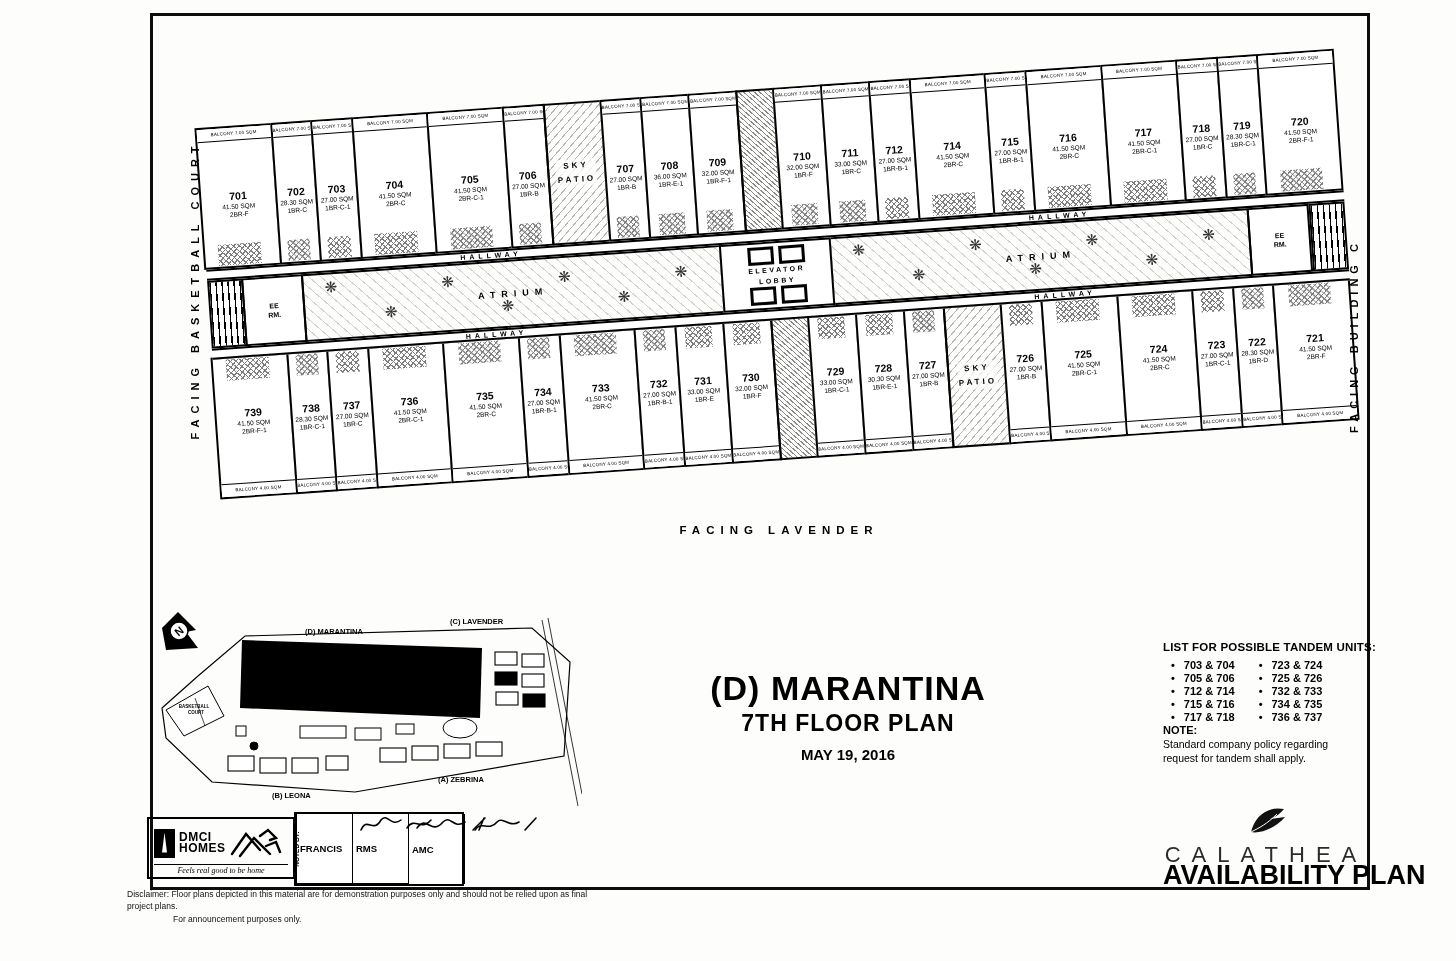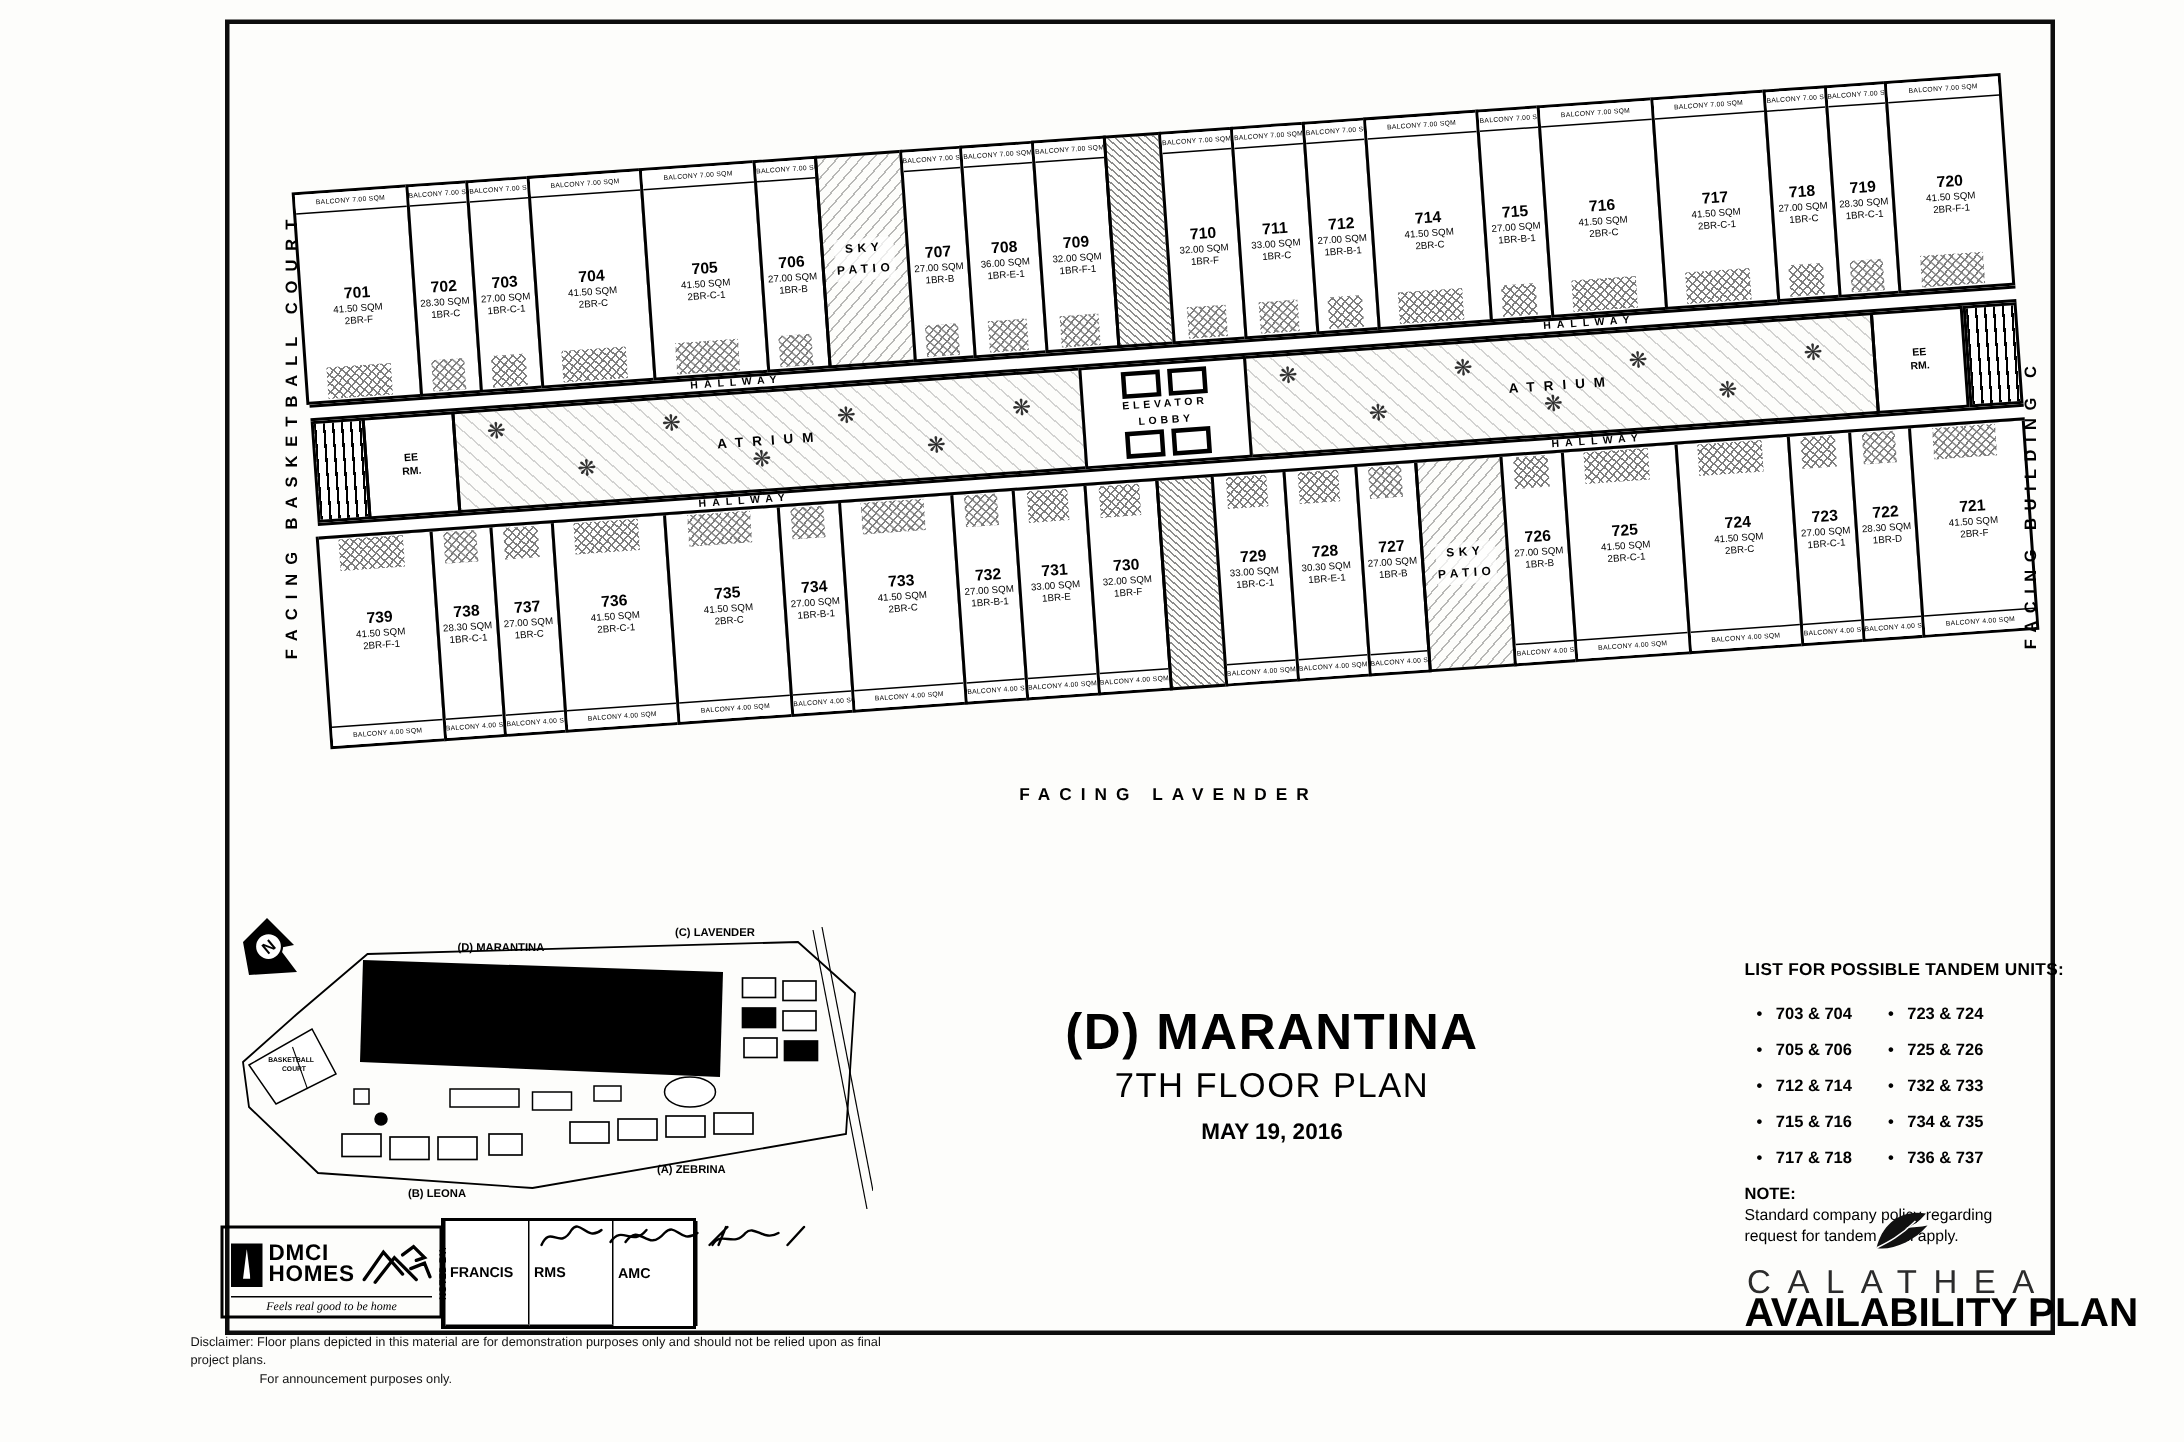--- a/index.html
+++ b/index.html
@@ -40,38 +40,38 @@
 .elev{width:26px;height:18px;border:3.5px solid #000;background:#fff}
 .lobby-label{font-size:7px;font-weight:bold;letter-spacing:2.5px;text-align:center;line-height:1.6}
 
 .vlabel{transform-origin:0 0;transform:rotate(-90deg);text-align:center;font-weight:bold;white-space:nowrap}
 #edge-left{left:189px;top:463px;width:346px;font-size:11px;letter-spacing:6px}
 #edge-right{left:1348px;top:449px;width:226px;font-size:11px;letter-spacing:5px}
 #edge-bottom{left:618px;top:524px;width:322px;text-align:center;font-size:11.5px;font-weight:bold;letter-spacing:6px}
 
 #titleblock{left:638px;top:669px;width:420px;text-align:center}
 #titleblock .t1{font-size:34px;font-weight:bold;letter-spacing:1px}
-#titleblock .t2{font-size:23px;font-weight:normal;margin-top:2px;letter-spacing:1px}
+#titleblock .t2{font-size:23px;font-weight:bold;margin-top:2px;letter-spacing:1px}
 #titleblock .t3{font-size:15px;font-weight:bold;margin-top:9px}
 #titleblock .t4{font-size:14.5px;font-weight:bold;margin-top:7px}
 
 #tandem{left:1163px;top:641px;width:218px}
 #tandem .t-title{font-size:11.5px;font-weight:bold;letter-spacing:.2px}
 .t-cols{display:flex;gap:24px;margin-top:5px;margin-left:8px}
 .t-cols ul{list-style:none}
-.t-cols li{font-size:11px;font-weight:bold;margin:12px 0;display:flex;align-items:center}
+.t-cols li{font-size:11px;font-weight:bold;margin:1px 0;display:flex;align-items:center}
 .t-cols li::before{content:"\2022";margin-right:9px;font-size:11px}
 .note-title{font-weight:bold;font-size:11px}
 .note-body{font-size:10.5px;margin-top:2px;width:202px;line-height:1.3}
 
 #logo-box{left:147px;top:817px;width:148px;height:62px;border:2.5px solid #000;display:flex;flex-direction:column;padding:3px 5px 1px}
 .logo-row{flex:1;display:flex;align-items:center;gap:4px}
 .emblem{width:21px;height:29px;background:#000;position:relative;flex:none}
 .emblem::after{content:"";position:absolute;left:8px;top:4px;width:5px;height:20px;background:#fff;clip-path:polygon(50% 0,100% 100%,0 100%)}
-.dmci-text{font-weight:bold;font-size:15px;line-height:.95;letter-spacing:.5px}
+.dmci-text{font-weight:bold;font-size:12px;line-height:.95;letter-spacing:.5px}
 .tagline{font-size:8px;font-style:italic;border-top:1.5px solid #000;padding:1px 0;text-align:center;font-family:"Liberation Serif",serif}
 #sig-table{left:294px;top:812px;width:170px;height:74px;border:2.5px solid #000;display:flex;background:#fff}
 .notedby{width:16px;border-right:1.5px solid #000;position:relative}
 .notedby span{position:absolute;left:50%;top:50%;transform:translate(-50%,-50%) rotate(-90deg);font-size:6.5px;font-weight:bold;white-space:nowrap}
 #sig-rows{flex:1;display:flex;flex-direction:row}
 .sig-row{flex:1;display:flex;border-bottom:1.5px solid #000}
 .sig-row:last-child{border-bottom:none}
 .sig-name{width:56px;font-size:9.5px;font-weight:bold;display:flex;align-items:center;padding-left:3px;border-right:1.5px solid #000}
 .sig-area{flex:1;position:relative;overflow:visible}
 .sig-area svg{position:absolute;left:0;top:0;overflow:visible}

